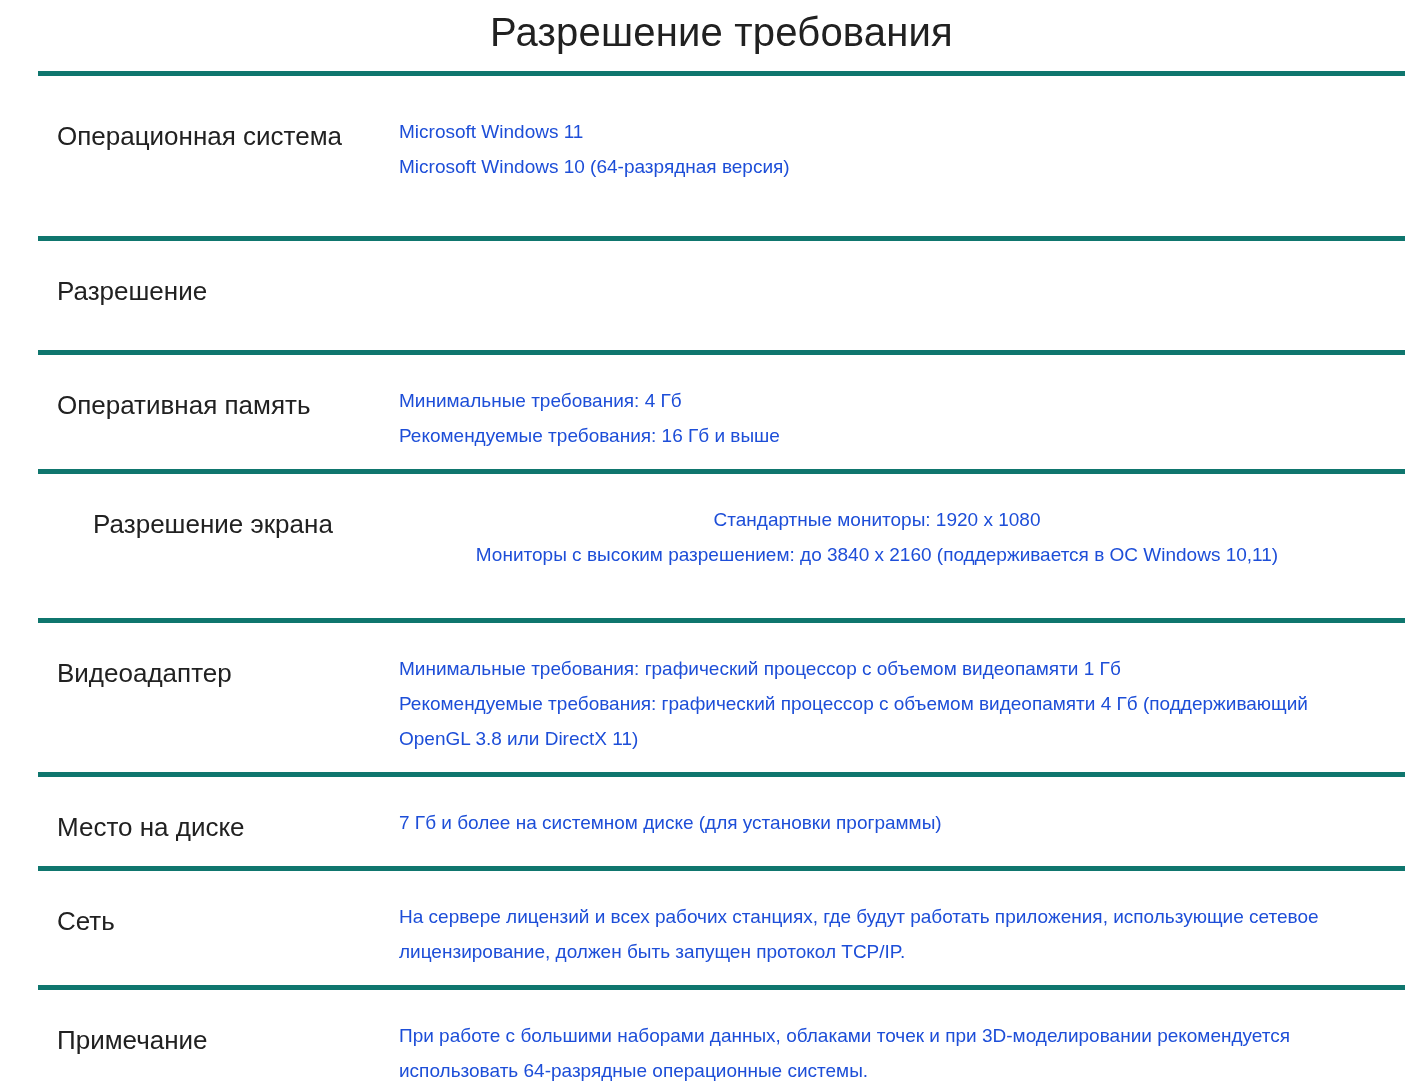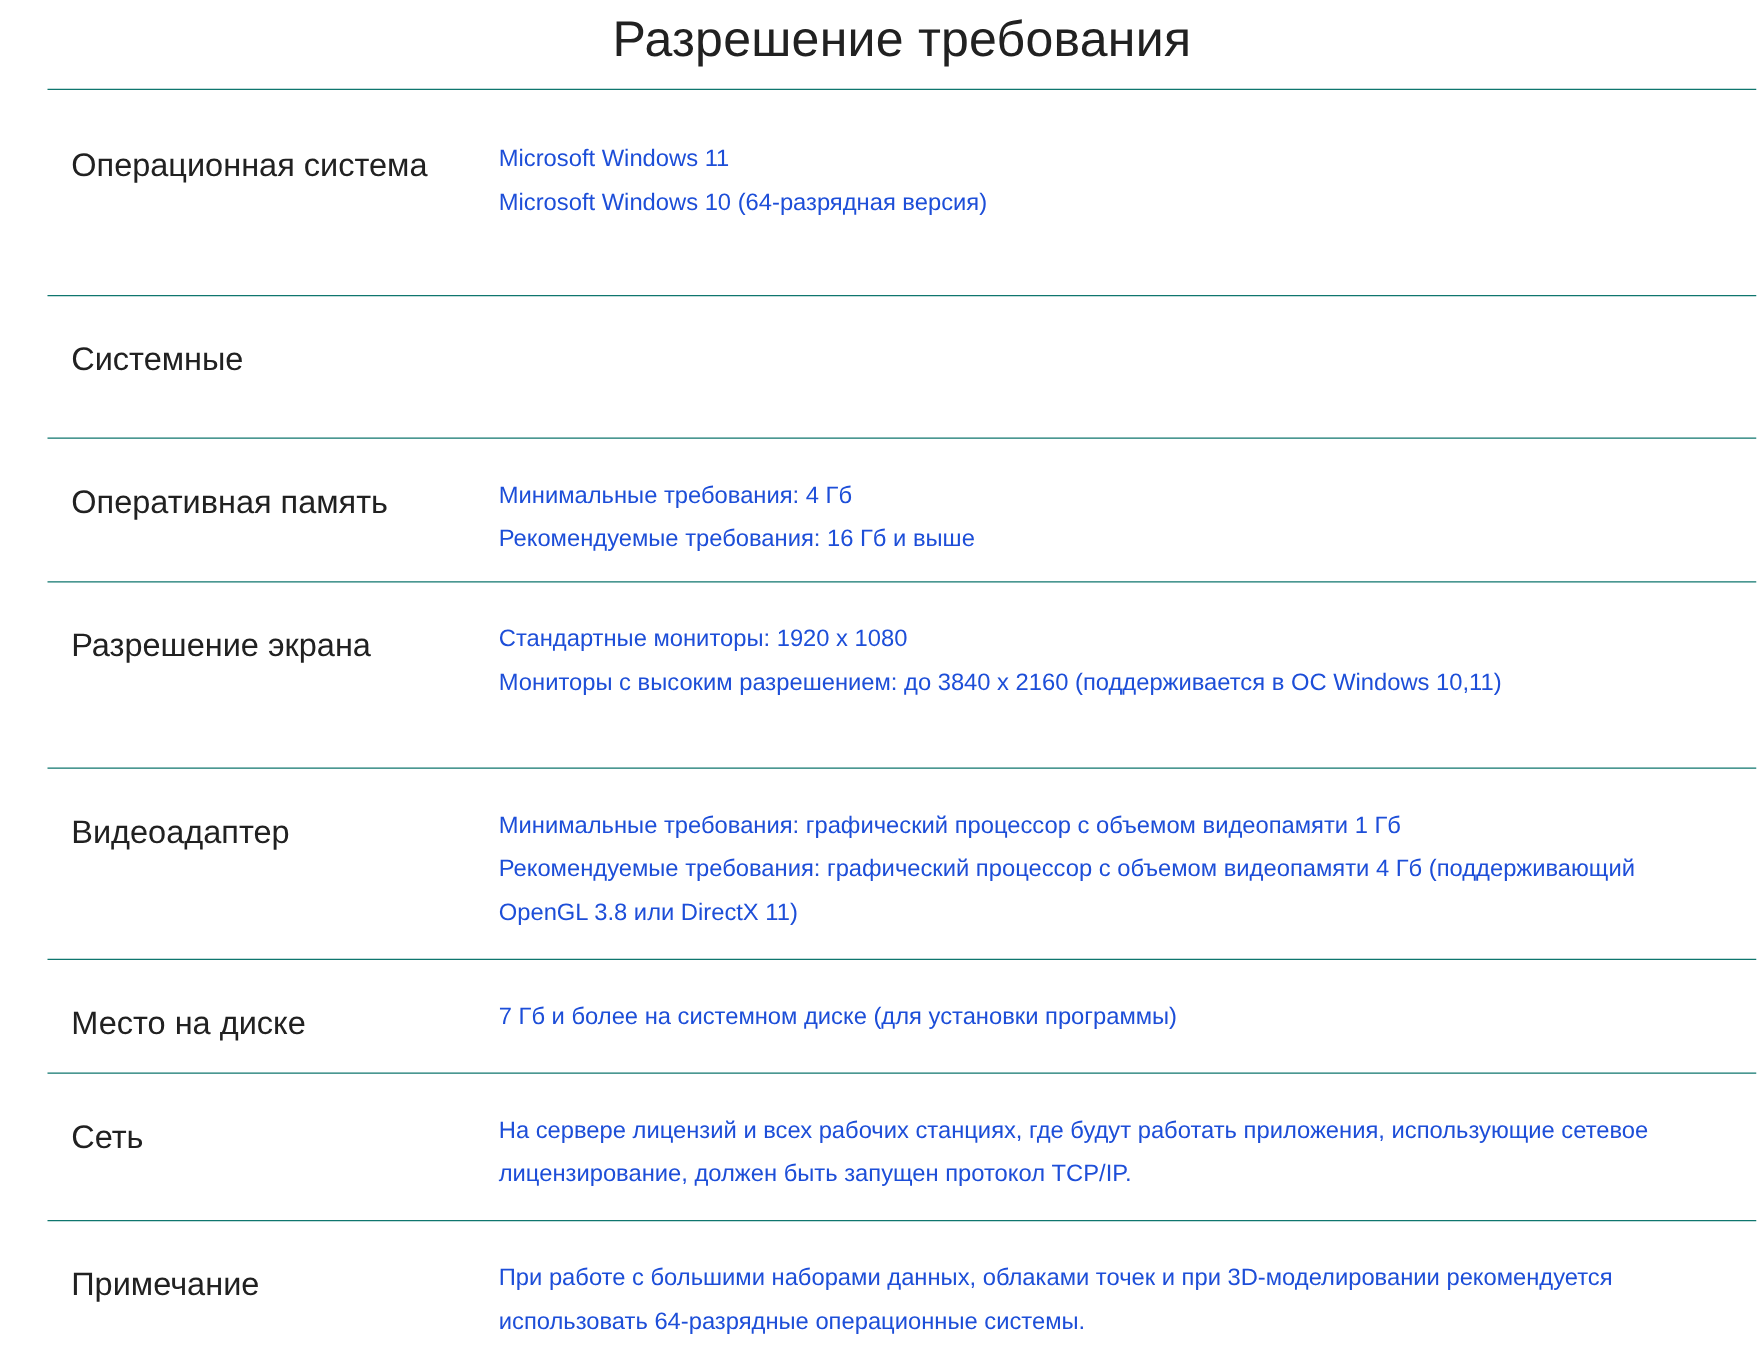--- a/index.html
+++ b/index.html
@@ -23,29 +23,29 @@
     color: #212121;
     letter-spacing: 0.2px;
     margin-bottom: 16px;
   }
   .req-table {
     width: 100%;
   }
   .req-row {
     display: grid;
     grid-template-columns: 361px 1fr;
-    border-top: 1px solid #0f766e;
+    border-top: 5px solid #0f766e;
     padding-top: 28px;
     padding-bottom: 16px;
     align-items: start;
   }
   .req-row:nth-child(1) { min-height: 165px; padding-top: 38px; }
   .req-row:nth-child(2) { min-height: 114px; }
   .req-row:nth-child(3) { min-height: 112px; }
-  .req-row:nth-child(4) { min-height: 149px; }
+  .req-row:nth-child(4) { min-height: 149px; text-align: center; }
   .req-row:nth-child(5) { min-height: 153px; }
   .req-row:nth-child(6) { min-height: 91px; }
   .req-row:nth-child(7) { min-height: 118px; }
   .req-row:nth-child(8) { min-height: 110px; }
   .term {
     font-size: 26px;
     line-height: 45px;
     padding-left: 19px;
     padding-right: 30px;
     color: #212121;
@@ -68,21 +68,21 @@
 
   <div class="req-table">
       <div class="req-row">
         <div class="term">Операционная система</div>
         <div class="details">
           <div class="detail-line">Microsoft Windows 11</div>
           <div class="detail-line">Microsoft Windows 10 (64-разрядная версия)</div>
         </div>
       </div>
       <div class="req-row">
-        <div class="term">Системные</div>
+        <div class="term">Разрешение</div>
       </div>
       <div class="req-row">
         <div class="term">Оперативная память</div>
         <div class="details">
           <div class="detail-line">Минимальные требования: 4 Гб</div>
           <div class="detail-line">Рекомендуемые требования: 16 Гб и выше</div>
         </div>
       </div>
       <div class="req-row">
         <div class="term">Разрешение экрана</div>

